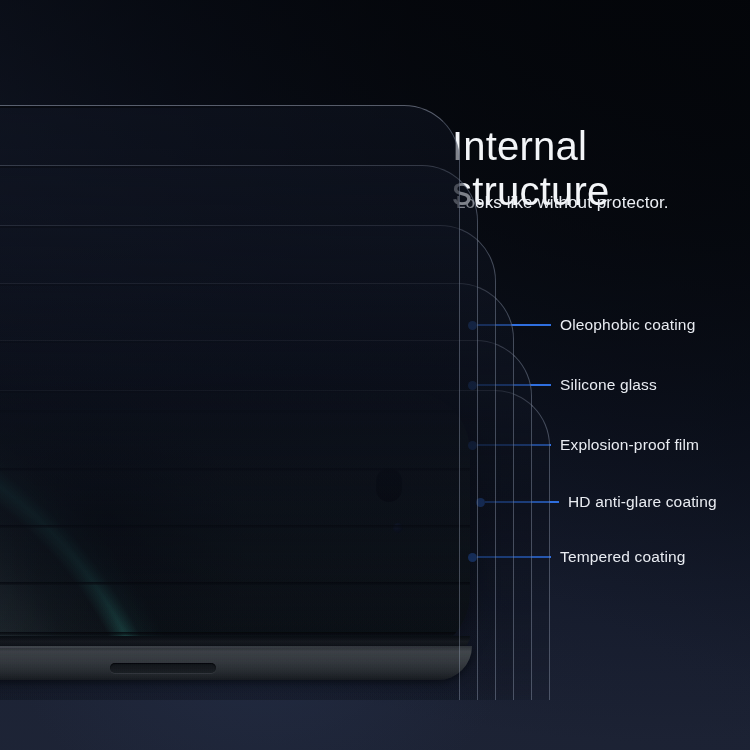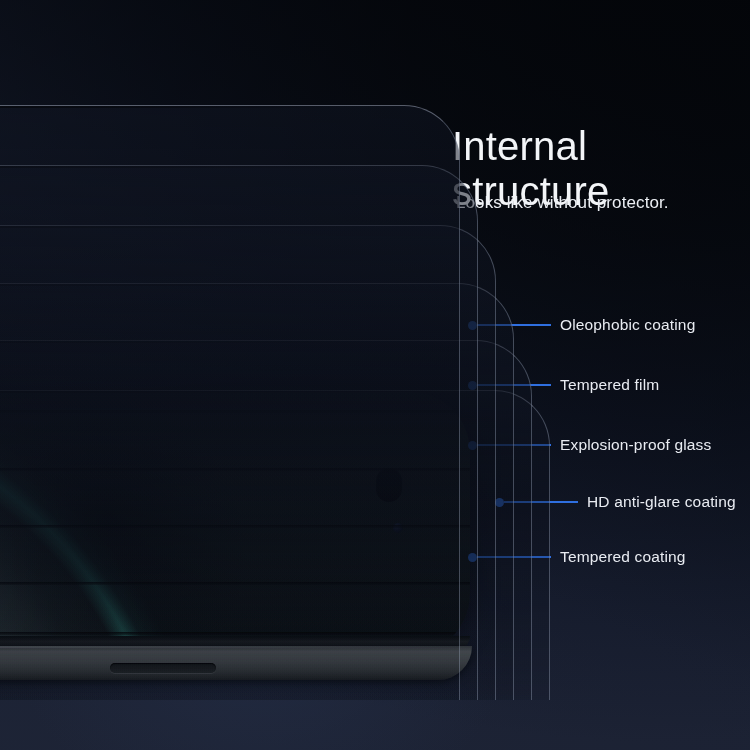--- a/index.html
+++ b/index.html
@@ -167,28 +167,28 @@
 
   <div id="callouts">
       <div class="callout" style="left: 468px; top: 316px;">
         <span class="c-dot" style="background: rgb(47, 111, 224);"></span>
         <span class="c-line" style="width: 74px; background: rgb(47, 111, 224);"></span>
         <span class="c-label">Oleophobic coating</span>
       </div>
       <div class="callout" style="left: 468px; top: 376px;">
         <span class="c-dot" style="background: rgb(47, 111, 224);"></span>
         <span class="c-line" style="width: 74px; background: rgb(47, 111, 224);"></span>
-        <span class="c-label">Tempered film</span>
+        <span class="c-label">Silicone glass</span>
       </div>
       <div class="callout" style="left: 468px; top: 436px;">
         <span class="c-dot" style="background: rgb(47, 111, 224);"></span>
         <span class="c-line" style="width: 74px; background: rgb(47, 111, 224);"></span>
-        <span class="c-label">Explosion-proof glass</span>
-      </div>
-      <div class="callout" style="left: 495px; top: 493px;">
+        <span class="c-label">Explosion-proof film</span>
+      </div>
+      <div class="callout" style="left: 476px; top: 493px;">
         <span class="c-dot" style="background: rgb(47, 111, 224);"></span>
         <span class="c-line" style="width: 74px; background: rgb(47, 111, 224);"></span>
         <span class="c-label">HD anti-glare coating</span>
       </div>
       <div class="callout" style="left: 468px; top: 548px;">
         <span class="c-dot" style="background: rgb(47, 111, 224);"></span>
         <span class="c-line" style="width: 74px; background: rgb(47, 111, 224);"></span>
         <span class="c-label">Tempered coating</span>
       </div>
     </div>

